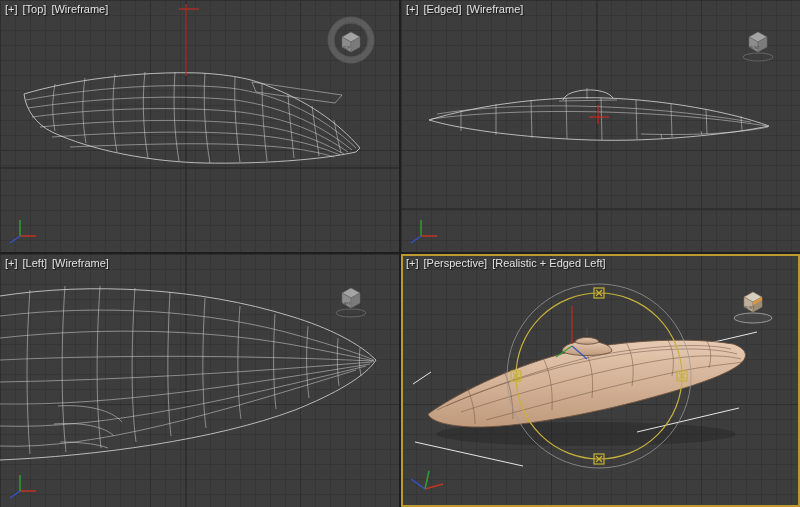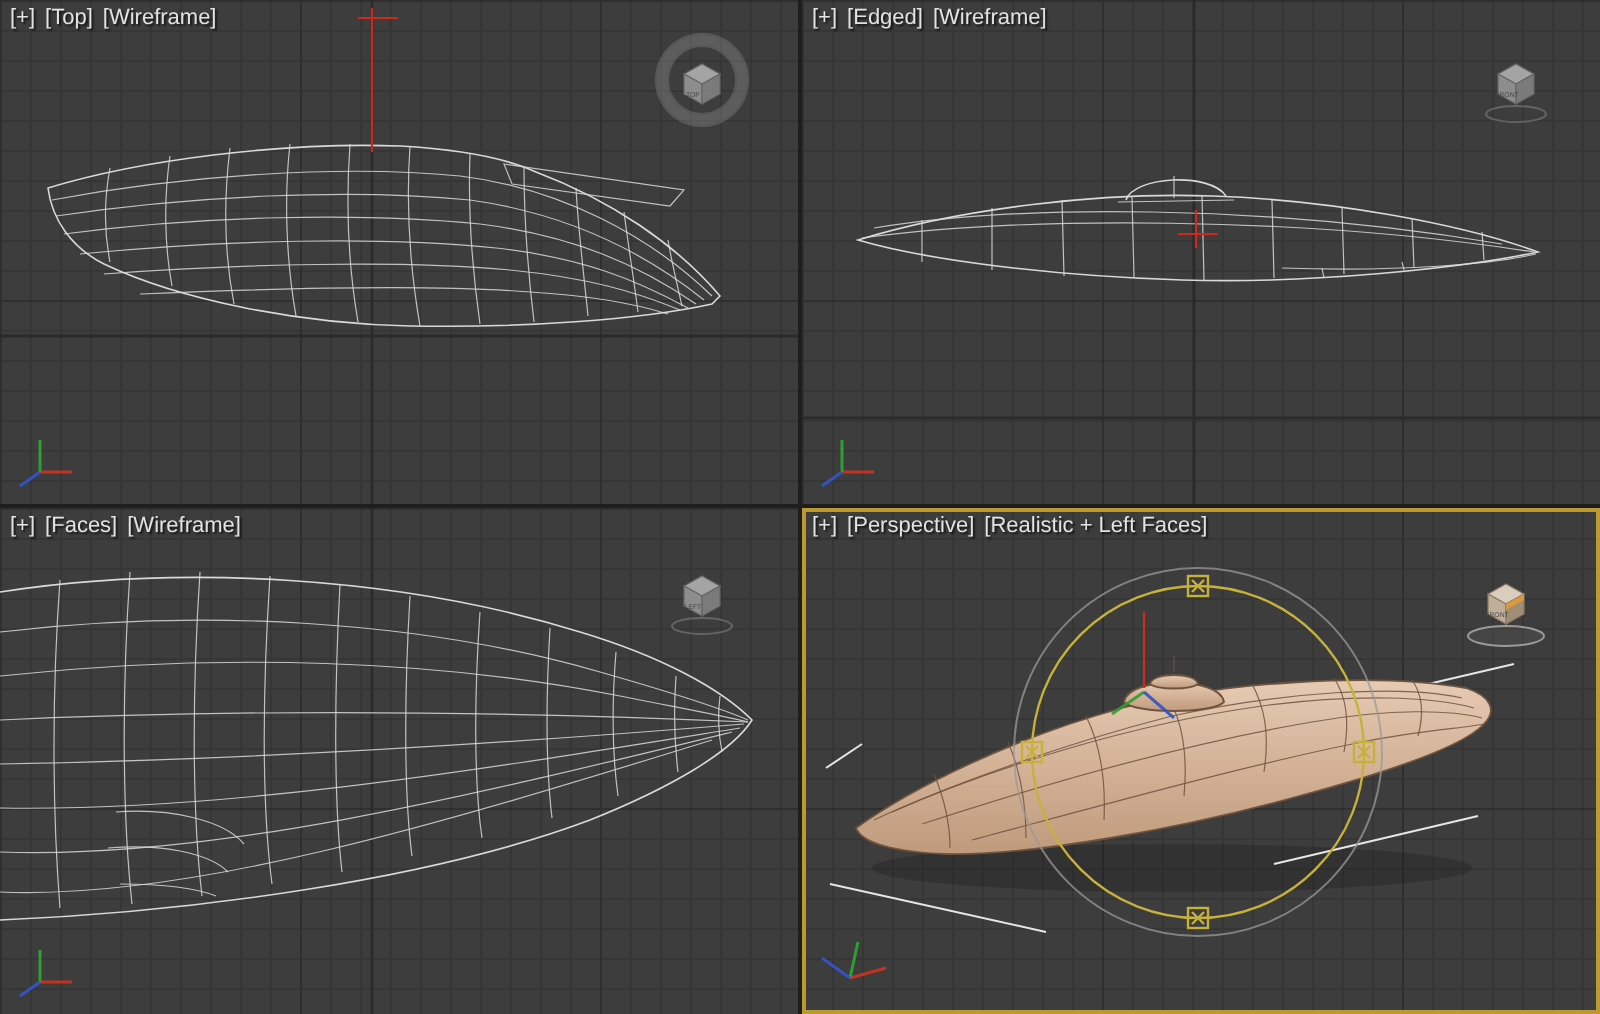--- a/index.html
+++ b/index.html
@@ -155,21 +155,21 @@
     <svg class="tripod" width="40" height="36" viewBox="0 0 40 36">
       <line x1="16" y1="26" x2="32" y2="26" class="ax-x"></line>
       <line x1="16" y1="26" x2="16" y2="10" class="ax-y"></line>
       <line x1="16" y1="26" x2="6" y2="33" class="ax-z"></line>
     </svg>
   </section>
 
   <section class="viewport">
     <div class="vp-label">
       <span>[+]</span>
-      <span>[Faces]</span>
+      <span>[Left]</span>
       <span>[Wireframe]</span>
     </div>
     <svg class="canvas" viewBox="0 0 399 253">
       <line x1="186" y1="0" x2="186" y2="253" class="axis-dark"></line>
       <g>
         <path class="wf" d="M 0,42 C 90,28 200,34 290,62 C 330,74 360,90 376,106 C 366,122 335,140 295,156 C 215,186 95,202 0,206"></path>
         <path class="wf2" d="M 0,62 C 100,50 210,56 300,82 C 335,92 360,100 374,106"></path>
         <path class="wf2" d="M 0,84 C 110,72 220,76 310,94 C 340,100 362,104 374,107"></path>
         <path class="wf2" d="M 0,106 C 130,100 260,102 374,107"></path>
         <path class="wf2" d="M 0,128 C 120,126 250,118 372,108"></path>
@@ -203,21 +203,21 @@
       <line x1="16" y1="26" x2="32" y2="26" class="ax-x"></line>
       <line x1="16" y1="26" x2="16" y2="10" class="ax-y"></line>
       <line x1="16" y1="26" x2="6" y2="33" class="ax-z"></line>
     </svg>
   </section>
 
   <section class="viewport active">
     <div class="vp-label">
       <span>[+]</span>
       <span>[Perspective]</span>
-      <span>[Realistic + Left Faces]</span>
+      <span>[Realistic + Edged Left]</span>
     </div>
     <svg class="canvas" viewBox="0 0 399 253">
       <defs>
         <linearGradient id="shipGrad" x1="0" y1="0" x2="0" y2="1">
           <stop offset="0" style="stop-color:var(--ship-fill-light,#e6cab2)"></stop>
           <stop offset="1" style="stop-color:var(--ship-fill-dark,#c09a7c)"></stop>
         </linearGradient>
       </defs>
       <ellipse cx="185" cy="180" rx="150" ry="12" fill="rgba(20,20,20,0.25)"></ellipse>
       <g>

